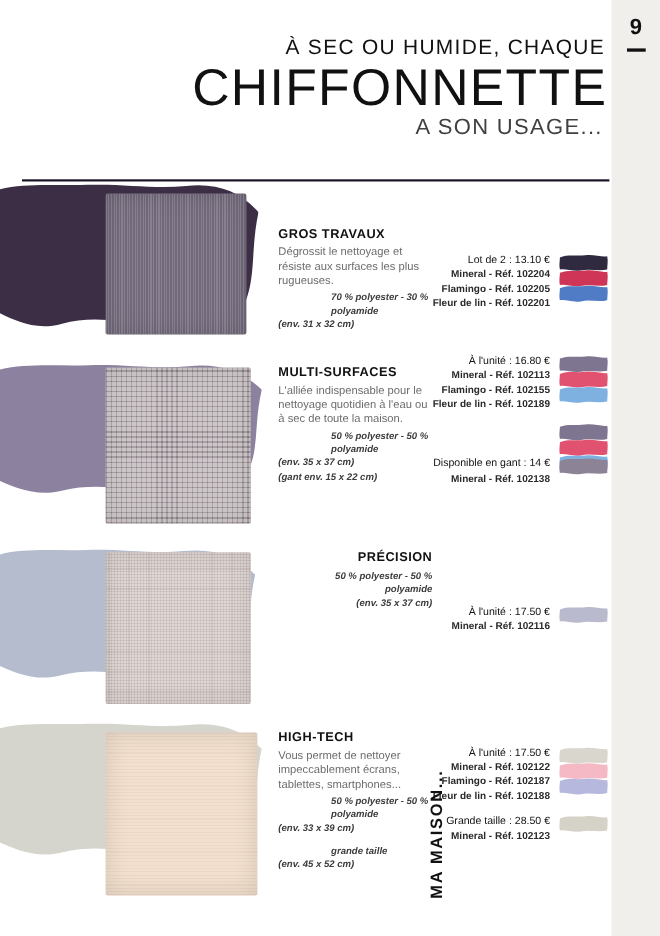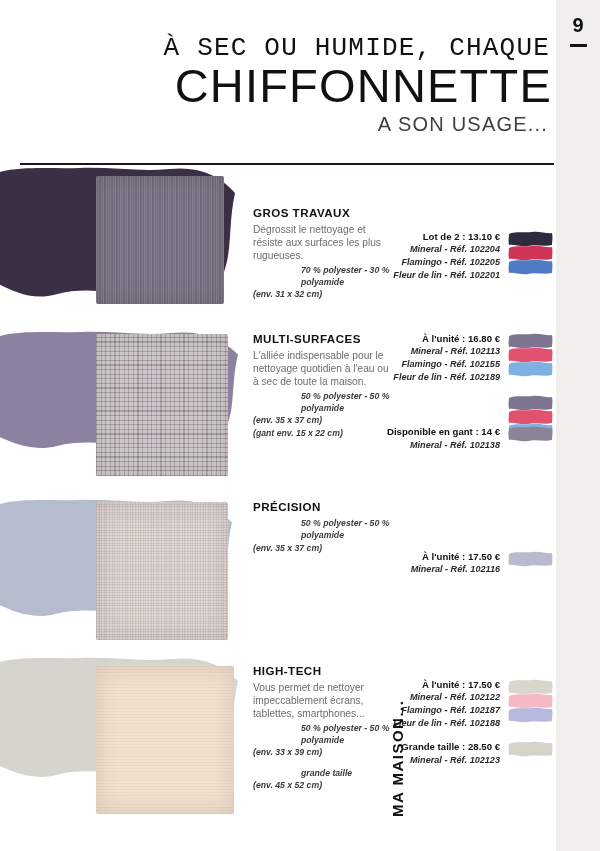--- a/index.html
+++ b/index.html
@@ -63,27 +63,26 @@
 
   
   .header {
     position: absolute;
     top: 34px;
     left: 30px;
     width: 522px;
     text-align: right;
   }
   .header-line1 {
-    font-size: 26px;
+    font-size: 19px;
     letter-spacing: 1.2px;
     color: #111;
     font-weight: 400;
     line-height: 1.08;
     padding-right: 2px;
-    font-family: Liberation Mono, monospace;
   }
   .header-line2 {
     font-size: 47px;
     letter-spacing: 1.2px;
     color: #111;
     font-weight: normal;
     line-height: 1.1;
     margin-top: -2px;
   }
   .header-line3 {
@@ -207,32 +206,31 @@
     margin-bottom: 11px;
     min-height: 20px;
   }
   .price-texts {
     width: 118px;
     text-align: right;
     padding-right: 3px;
   }
   .price-head {
     font-size: 9.6px;
-    font-weight: bold;
+    font-weight: normal;
     color: #111;
     line-height: 13.4px;
     white-space: nowrap;
   }
   .price-ref {
     font-size: 9.1px;
     font-weight: bold;
     color: #2a2a2a;
     line-height: 12.6px;
     white-space: nowrap;
-    font-style: italic;
   }
   .swatches {
     position: absolute;
     left: 123px;
     top: 1px;
     width: 48px;
   }
   .swatch {
     width: 45px;
     height: 15px;
@@ -310,21 +308,21 @@
             <div class="tex-waffle"></div>
           </div>
         </div>
         <div class="desc" style="top: 10px;">
           <div class="desc-title">MULTI-SURFACES</div>
           <div class="desc-body">L'alliée indispensable pour le nettoyage quotidien à l'eau ou à sec de toute la maison.</div>
           <div class="desc-spec">50 % polyester - 50 % polyamide</div>
           <div class="desc-dim">(env. 35 x 37 cm)</div>
           <div class="desc-dim">(gant env. 15 x 22 cm)</div>
         </div>
-        <div class="prices" style="top: 10px;">
+        <div class="prices" style="top: 0;">
           <div class="price-group">
             <div class="price-texts">
               <div class="price-head">À l'unité : 16.80 €</div>
               <div class="price-ref">Mineral - Réf. 102113</div>
               <div class="price-ref">Flamingo - Réf. 102155</div>
               <div class="price-ref">Fleur de lin - Réf. 102189</div>
             </div>
             <div class="swatches">
               <div class="swatch">
                 <svg width="45" height="16" viewBox="0 0 45 16">
@@ -381,21 +379,21 @@
         <div class="stroke">
           <svg width="232" height="122" viewBox="0 0 232 122">
             <path fill="#b4bccd" d="M0,6 C23.200000000000003,0 51.04,3 78.88000000000001,2 C111.36,1 139.2,6 167.04,3 C194.88,0 215.76000000000002,8 232,24.400000000000002 C225.04,53.68 229.68,75.64 220.39999999999998,97.60000000000001 C208.8,117.11999999999999 185.60000000000002,109.8 153.12,113.46000000000001 C120.64,118.34 88.16,107.36 55.68,115.89999999999999 C32.480000000000004,122 13.92,113.46000000000001 0,107.36 Z"></path>
           </svg>
         </div>
         <div class="cloth" style="left: 96px; top: 12px; width: 132px; height: 138px; background: rgb(216, 205, 201); box-shadow: rgba(0, 0, 0, 0.13) 0px 0px 22px inset;">
           <div class="cloth-inner">
             <div class="tex-fine"></div>
           </div>
         </div>
-        <div class="desc" style="top: 10px;">
+        <div class="desc" style="top: 10px; text-align: right;">
           <div class="desc-title">PRÉCISION</div>
           <div class="desc-spec">50 % polyester - 50 % polyamide</div>
           <div class="desc-dim">(env. 35 x 37 cm)</div>
         </div>
         <div class="prices" style="top: 60px;">
           <div class="price-group">
             <div class="price-texts">
               <div class="price-head">À l'unité : 17.50 €</div>
               <div class="price-ref">Mineral - Réf. 102116</div>
             </div>

